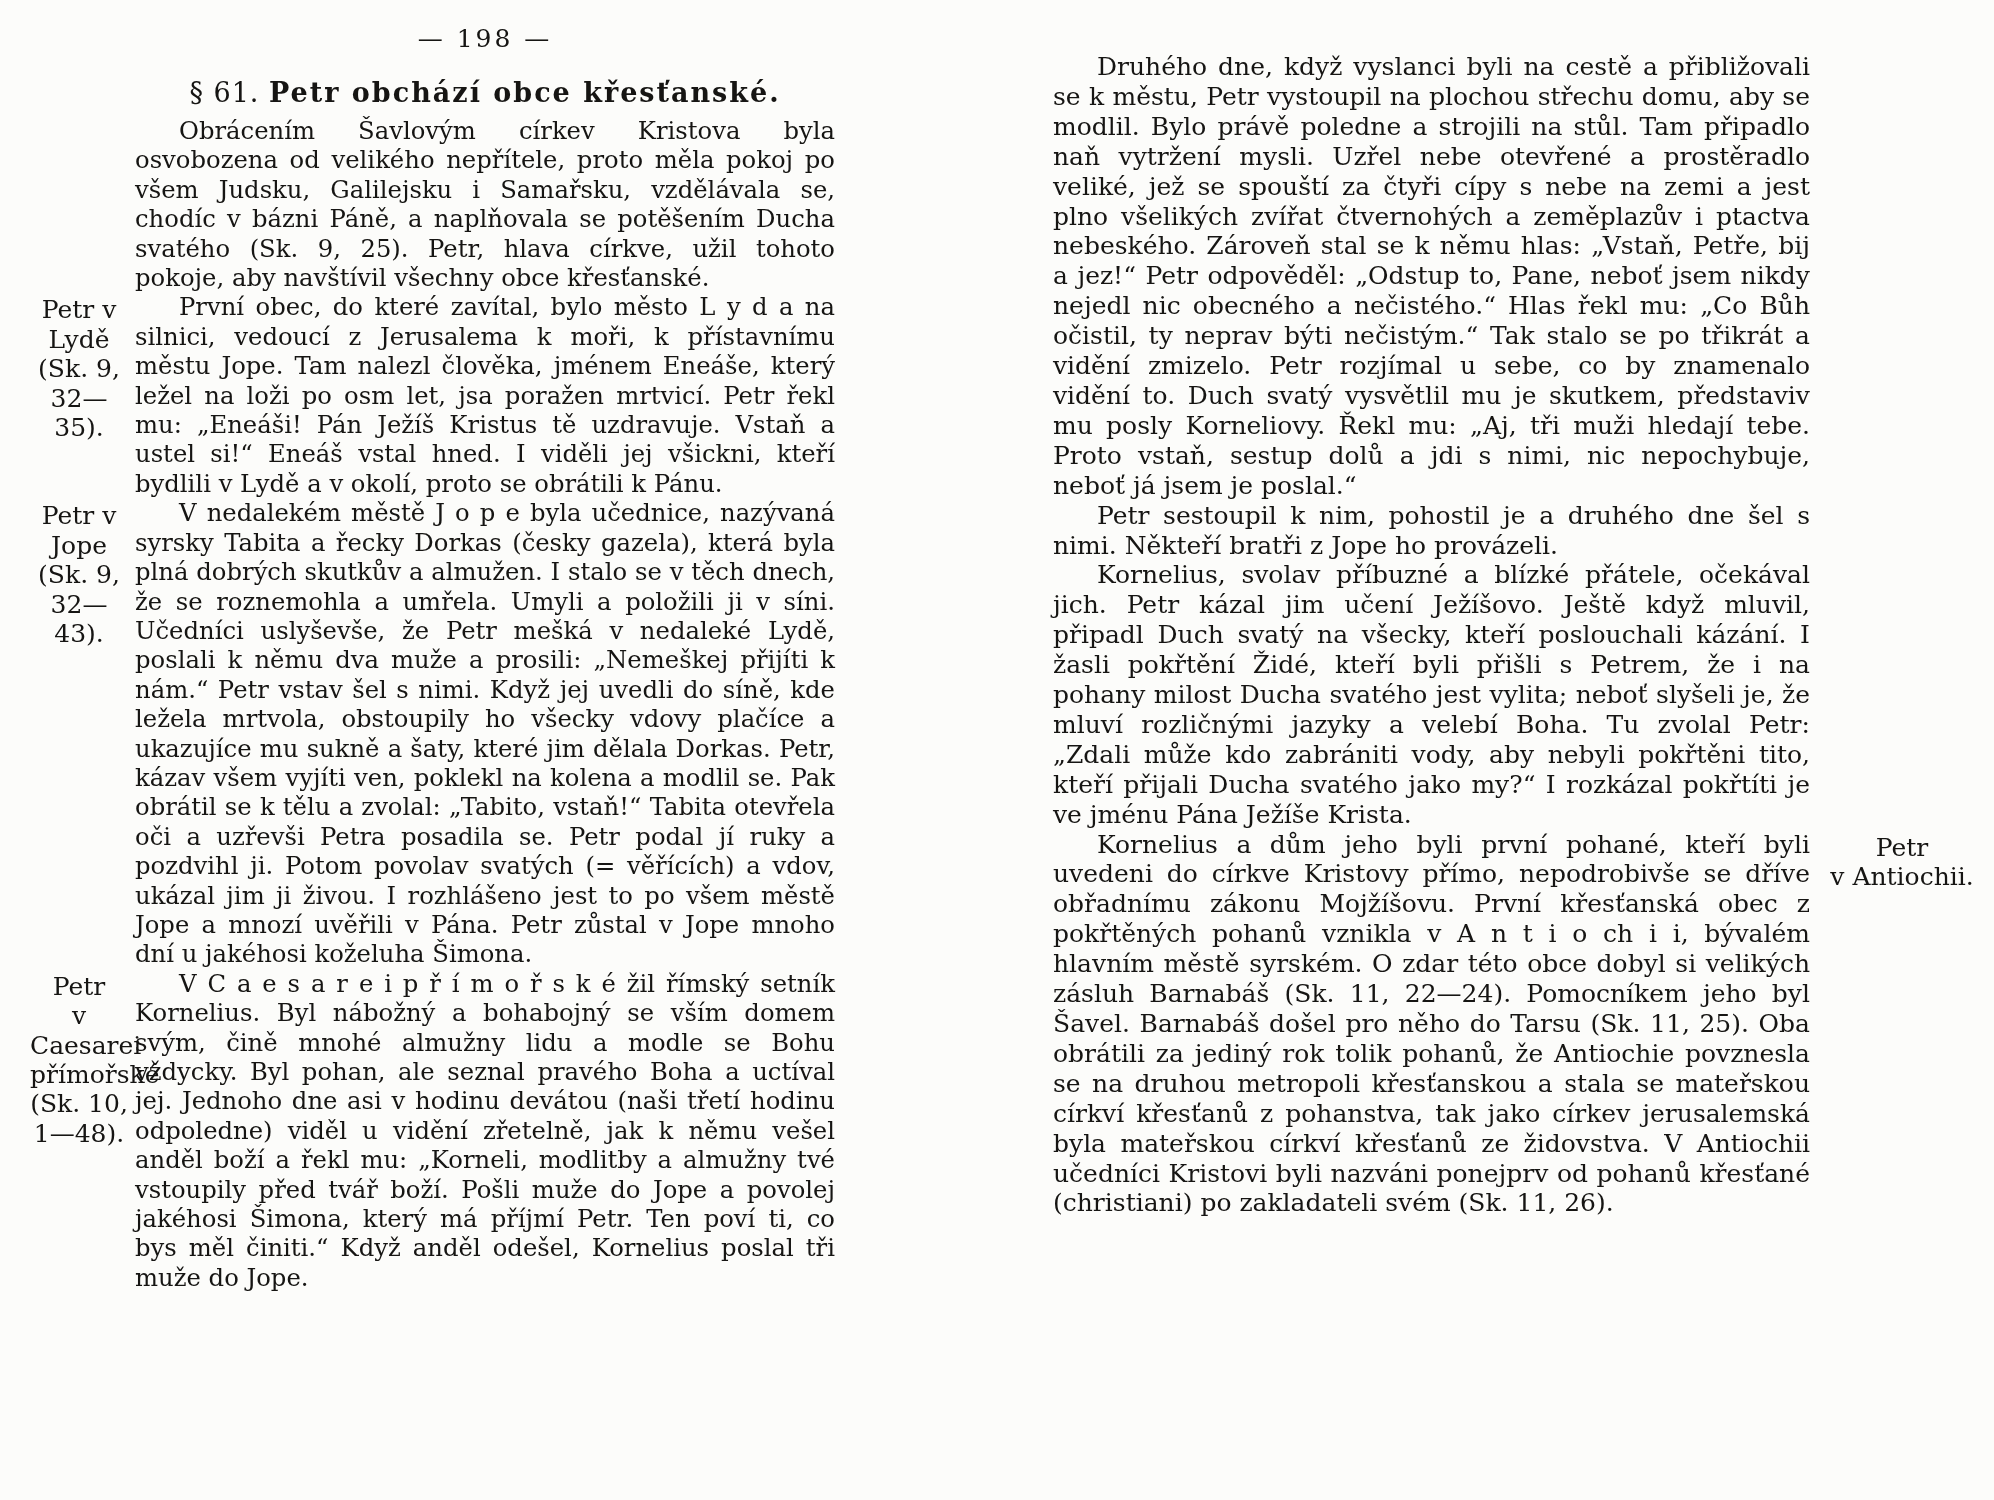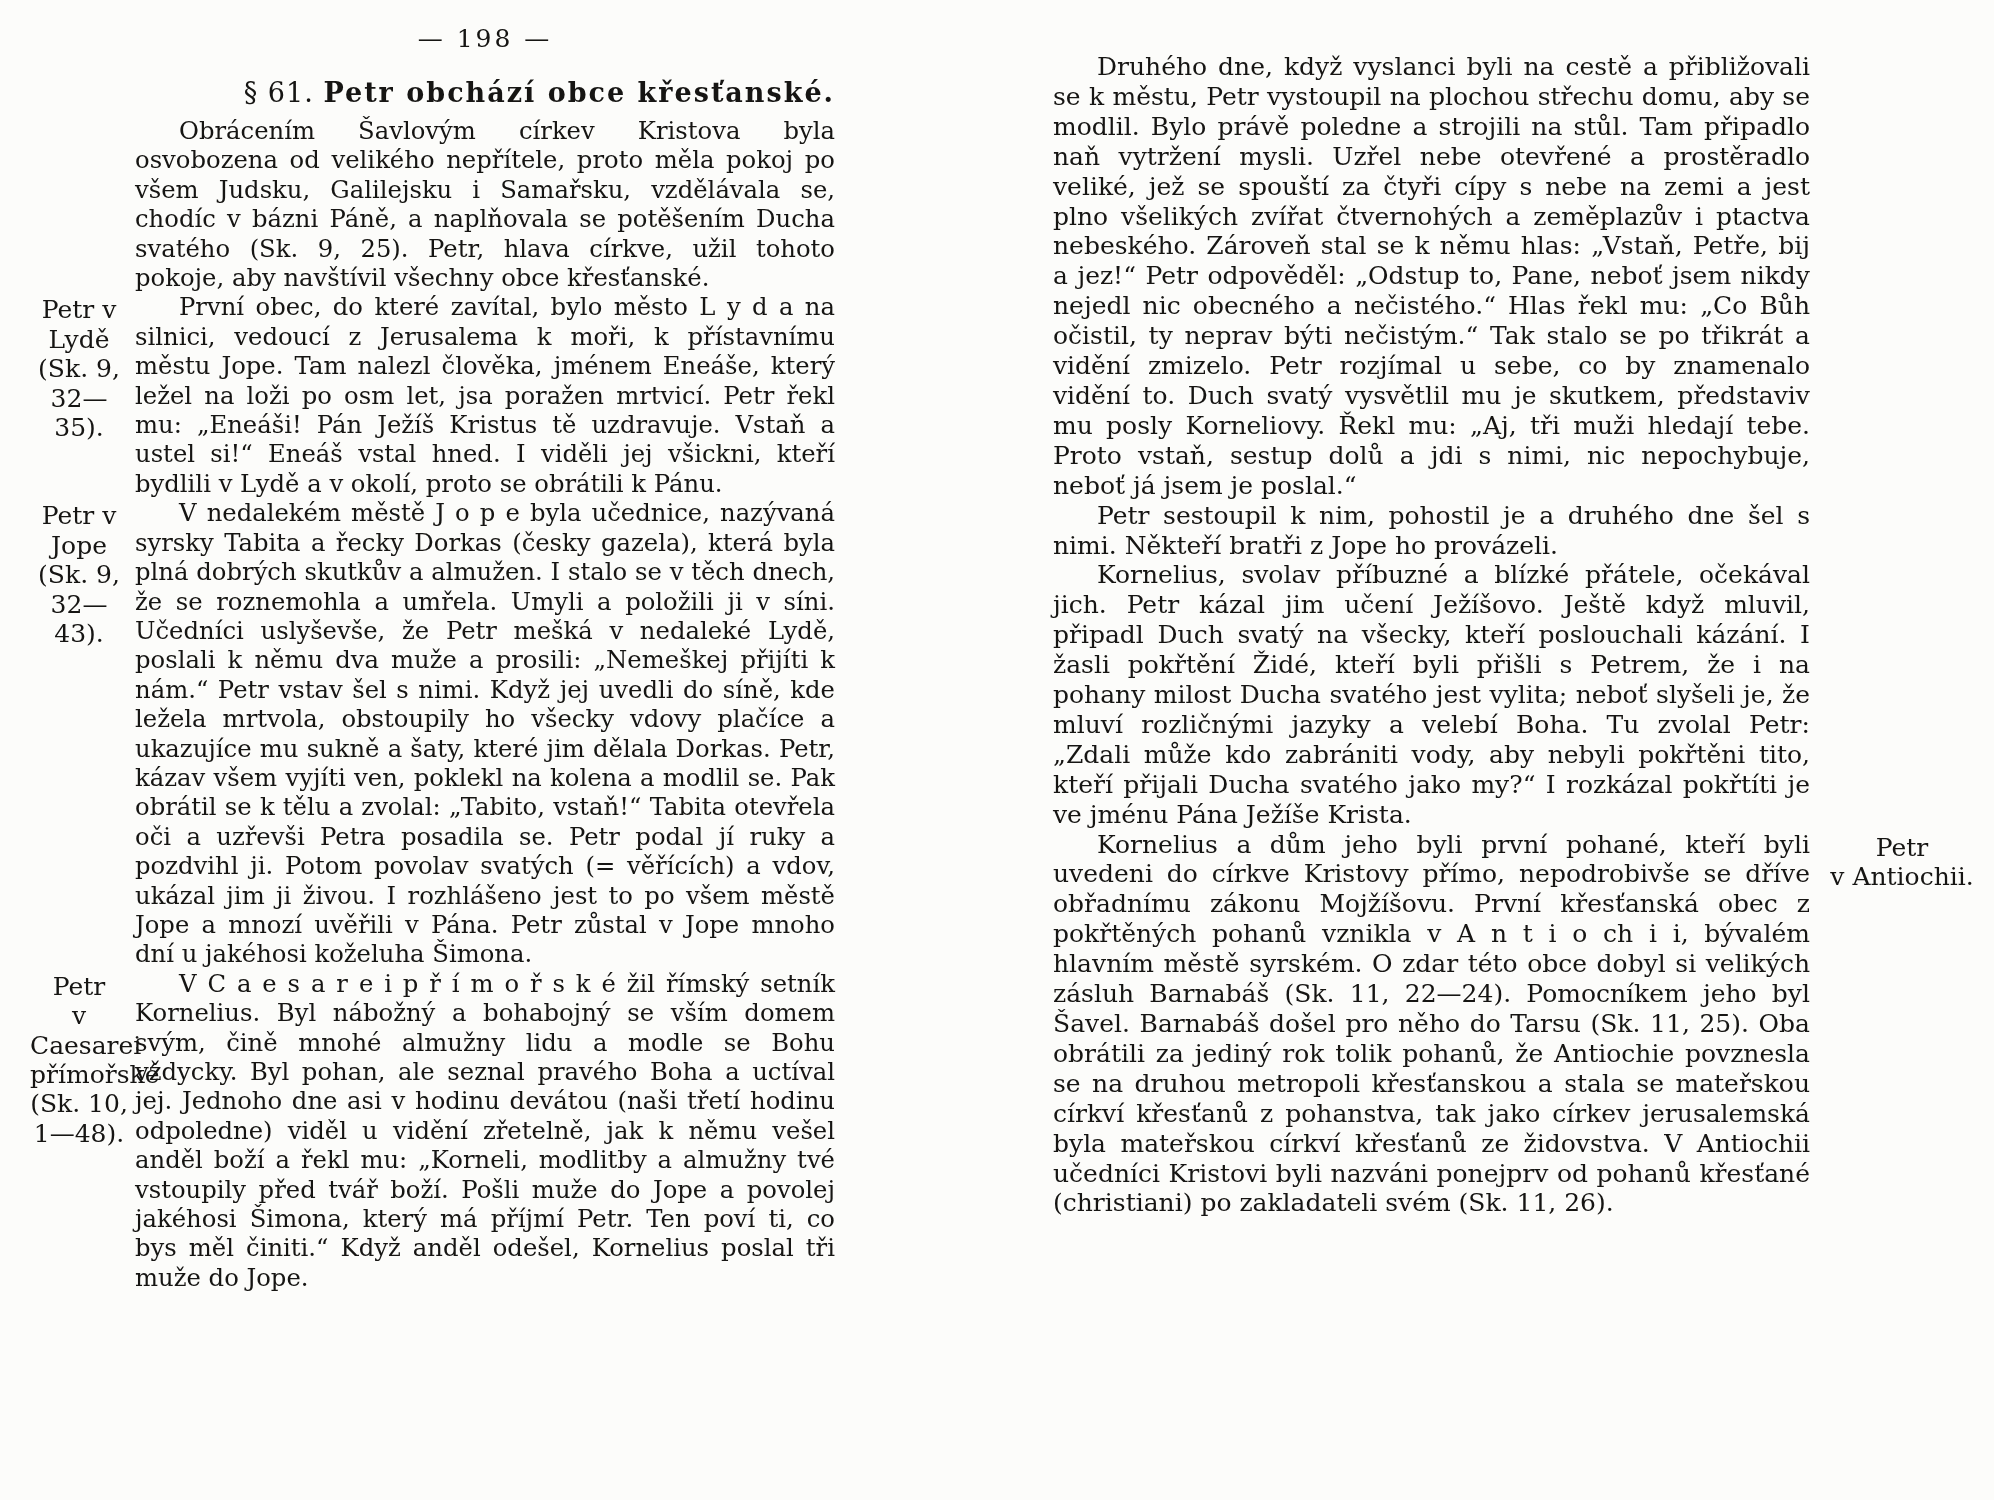--- a/index.html
+++ b/index.html
@@ -25,21 +25,21 @@
   .page-number {
     text-align: center;
     font-size: 25px;
     letter-spacing: 3px;
     white-space: nowrap;
   }
   .page-left .page-number { margin-left: 105px; }
 
   .section-heading {
     margin: 24px 0 8px 105px;
-    text-align: right;
+    text-align: center;
     font-size: 27px;
     font-weight: 400;
     letter-spacing: 1px;
   }
   .section-heading .title-bold {
     font-weight: 700;
     letter-spacing: 2px;
   }
 
   .body-col {

